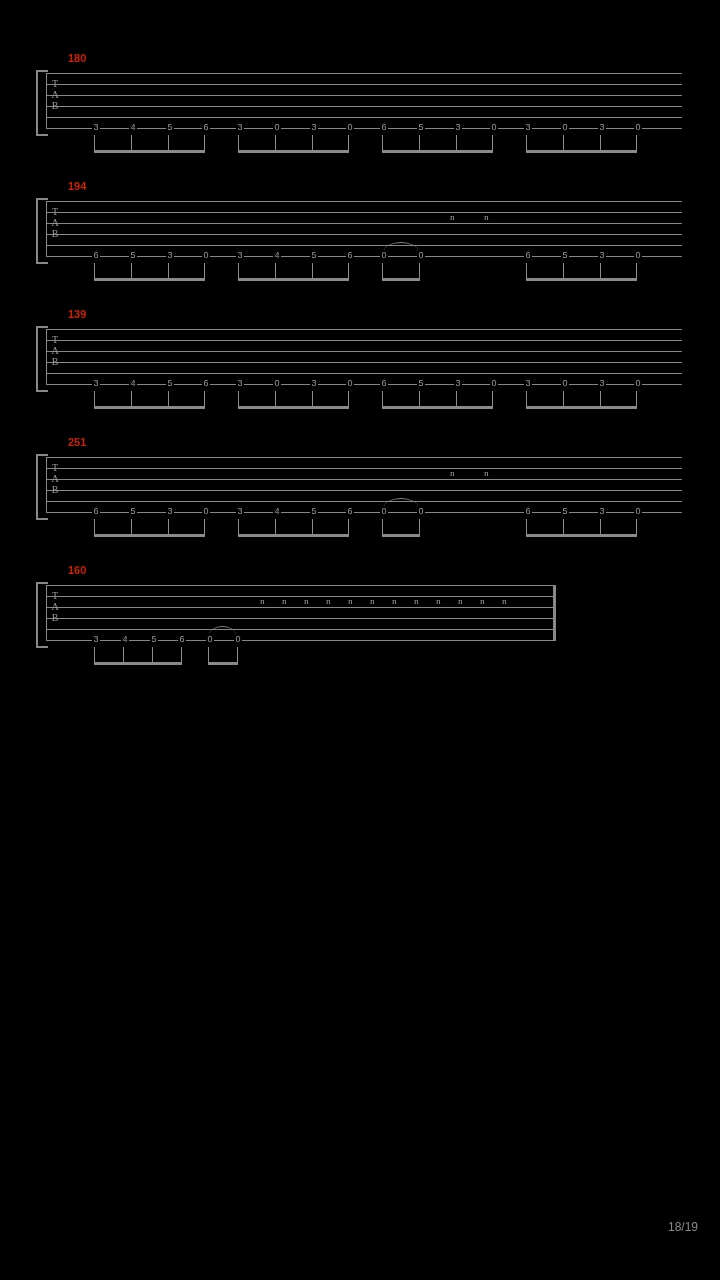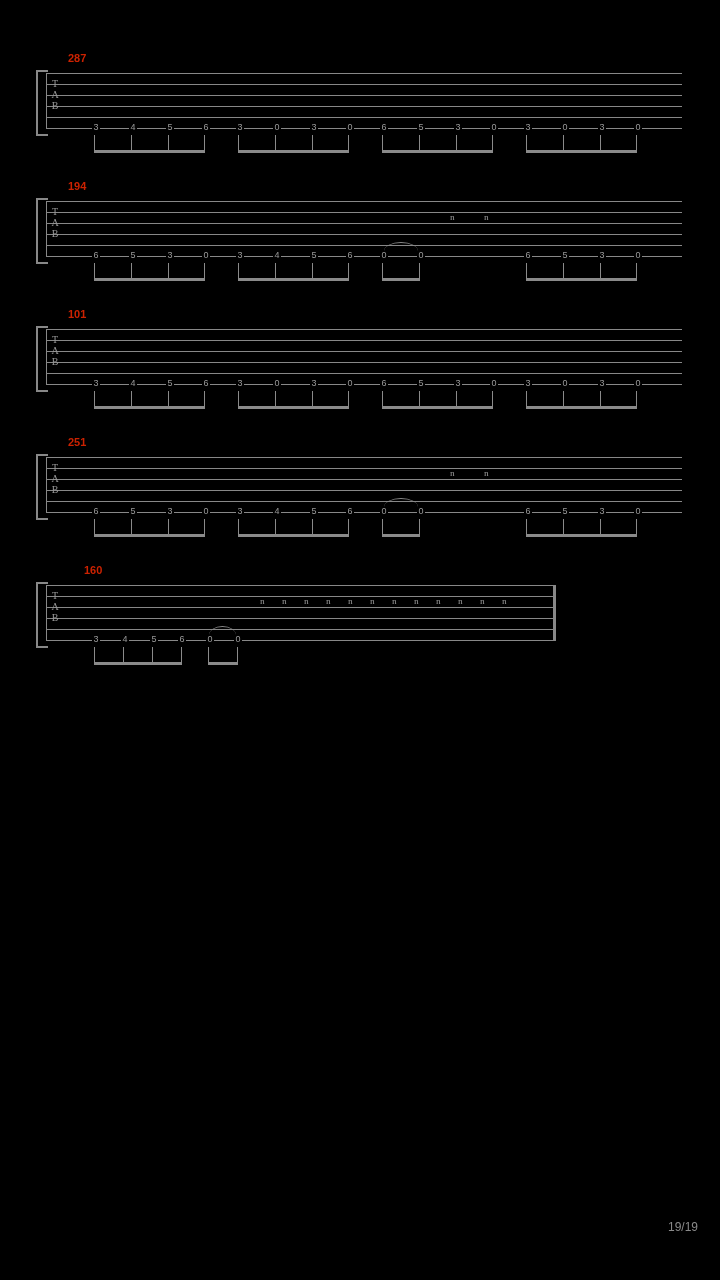--- a/index.html
+++ b/index.html
@@ -141,21 +141,21 @@
     font-size: 12px;
     font-family: "Liberation Sans", sans-serif;
   }
 </style>
 </head>
 <body>
 
 <div id="page">
 
   <div class="system" style="top:50px;">
-    <div class="measure-number" style="left:68px; top:2px;">287</div>
+    <div class="measure-number" style="left:68px; top:2px;">180</div>
     <div class="bracket" style="top:20px;"></div>
     <div class="barline-left" style="top:23px;"></div>
     <div class="staff" style="top:23px;">
       <div class="line l0"></div>
       <div class="line l1"></div>
       <div class="line l2"></div>
       <div class="line l3"></div>
       <div class="line l4"></div>
       <div class="line l5"></div>
     </div>
@@ -268,21 +268,21 @@
     <div class="beam-group" style="left:526px; top:85px; width:112px; height:18px;">
       <div class="stem" style="left:0px; height:18px;"></div>
       <div class="stem" style="left:37px; height:18px;"></div>
       <div class="stem" style="left:74px; height:18px;"></div>
       <div class="stem" style="left:110px; height:18px;"></div>
       <div class="beam" style="top:15px; width:111px;"></div>
     </div>
   </div>
 
   <div class="system" style="top:306px;">
-    <div class="measure-number" style="left:68px; top:2px;">101</div>
+    <div class="measure-number" style="left:68px; top:2px;">139</div>
     <div class="bracket" style="top:20px;"></div>
     <div class="barline-left" style="top:23px;"></div>
     <div class="staff" style="top:23px;">
       <div class="line l0"></div>
       <div class="line l1"></div>
       <div class="line l2"></div>
       <div class="line l3"></div>
       <div class="line l4"></div>
       <div class="line l5"></div>
     </div>
@@ -393,21 +393,21 @@
     <div class="beam-group" style="left:526px; top:85px; width:112px; height:18px;">
       <div class="stem" style="left:0px; height:18px;"></div>
       <div class="stem" style="left:37px; height:18px;"></div>
       <div class="stem" style="left:74px; height:18px;"></div>
       <div class="stem" style="left:110px; height:18px;"></div>
       <div class="beam" style="top:15px; width:111px;"></div>
     </div>
   </div>
 
   <div class="system" style="top:562px;">
-    <div class="measure-number" style="left:84px; top:2px;">160</div>
+    <div class="measure-number" style="left:68px; top:2px;">160</div>
     <div class="bracket" style="top:20px;"></div>
     <div class="barline-left" style="top:23px;"></div>
     <div class="staff" style="top:23px; width:510px;">
       <div class="line l0"></div>
       <div class="line l1"></div>
       <div class="line l2"></div>
       <div class="line l3"></div>
       <div class="line l4"></div>
       <div class="line l5"></div>
     </div>
@@ -445,14 +445,14 @@
       <div class="stem" style="left:87px; height:18px;"></div>
       <div class="beam" style="top:15px; width:88px;"></div>
     </div>
     <div class="beam-group" style="left:208px; top:85px; width:32px; height:18px;">
       <div class="stem" style="left:0px; height:18px;"></div>
       <div class="stem" style="left:29px; height:18px;"></div>
       <div class="beam" style="top:15px; width:30px;"></div>
     </div>
   </div>
 
-  <div class="page-number">19/19</div>
+  <div class="page-number">18/19</div>
 </div>
 
 </body></html>

